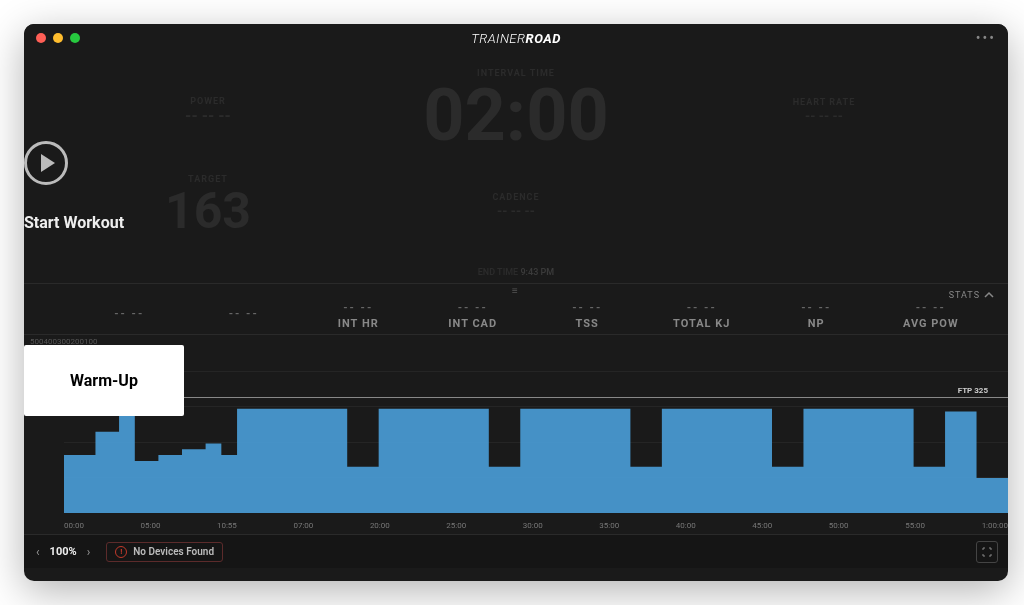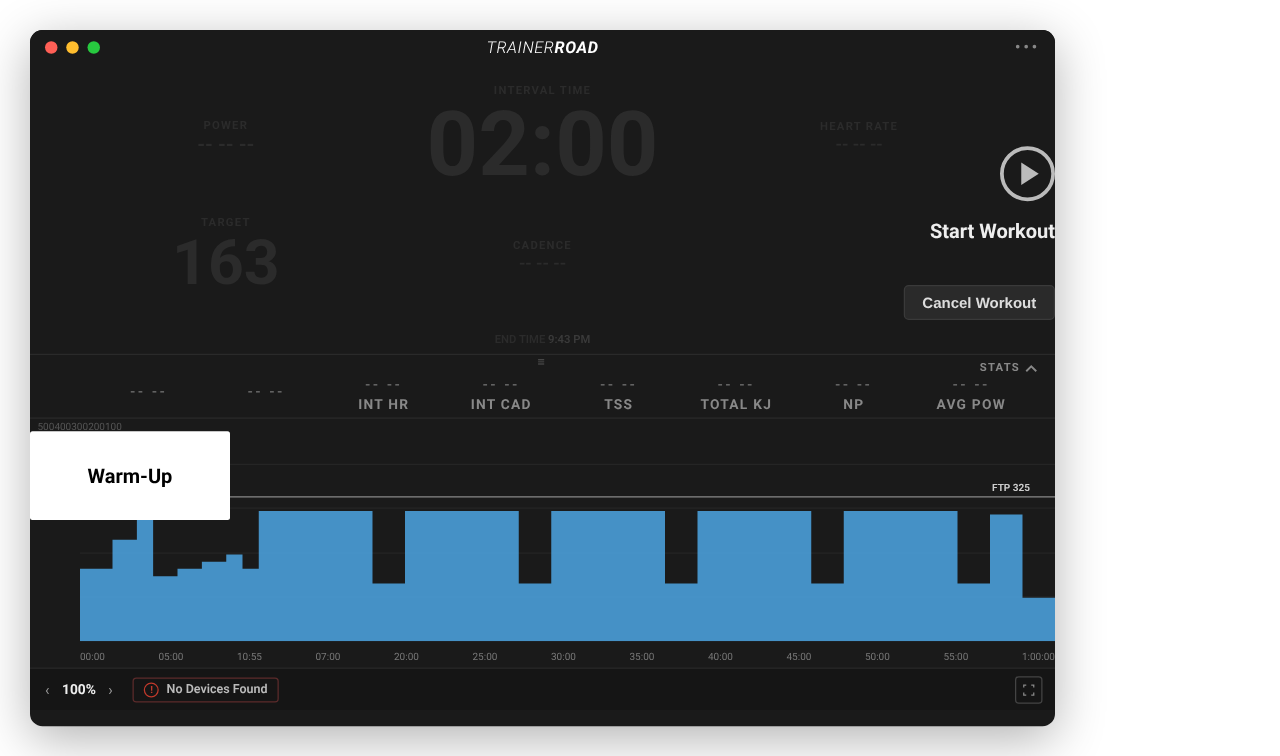--- a/index.html
+++ b/index.html
@@ -2,21 +2,21 @@
 <html><head>
 <meta charset="utf-8">
 <style>
   * { margin: 0; padding: 0; box-sizing: border-box; }
   body {
     font-family: -apple-system, BlinkMacSystemFont, "Segoe UI", Roboto, Helvetica, Arial, sans-serif;
     background: #fff;
     padding: 24px;
   }
   .window {
-    width: 820px;
+    width: 984px;
     height: 557px;
     background: #1a1a1a;
     border-radius: 10px;
     overflow: hidden;
     position: relative;
     box-shadow: 0 10px 40px rgba(0,0,0,0.3);
   }
   
   .titlebar {
     height: 28px;
@@ -90,23 +90,23 @@
     margin-top: 2px;
   }
   .metric-center .metric-value { font-size: 72px; }
   .metric-small .metric-value { font-size: 14px; font-weight:600;}
 
   .overlay {
     position: absolute;
     inset: 0;
     display: flex;
     flex-direction: column;
-    align-items: flex-end;
+    align-items: flex-start;
     justify-content: center;
-    gap: 10px;
+    gap: 24px;
     padding-top: 8px;
   }
   .play-circle {
     width: 44px; height: 44px;
     border: 3px solid #bbb;
     border-radius: 50%;
     display: flex;
     align-items: center;
     justify-content: center;
     cursor: pointer;
@@ -183,21 +183,21 @@
     letter-spacing: 1px;
     font-weight: 700;
   }
   .stats-toggle {
     position: absolute;
     right: 14px;
     top: -6px;
     color: #888;
     font-size: 9px;
     letter-spacing: 1px;
-    font-weight: 700;
+    font-weight: 400;
     display: flex;
     align-items: center;
     gap: 4px;
   }
   .stats-toggle svg { width:10px; height:10px; }
 
   
   .chart-wrap {
     position: relative;
     height: 200px;
@@ -345,21 +345,20 @@
         <div class="metric-label">CADENCE</div>
         <div class="metric-value">-- -- --</div>
       </div>
     </div>
 
     <div class="overlay">
       <div class="play-circle">
         <div class="play-triangle"></div>
       </div>
       <div class="start-label">Start Workout</div>
-      <button class="cancel-btn">Cancel Workout</button>
     </div>
 
     <div class="endtime">
       <span>END TIME</span>
       <span class="val">9:43 PM</span>
     </div>
   </div>
 
   <div class="drag-handle">≡</div>
 

